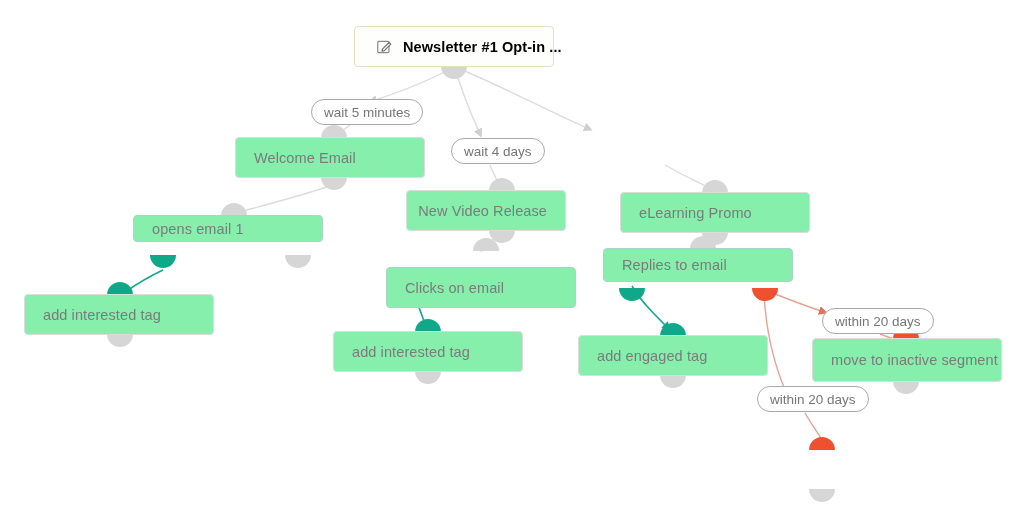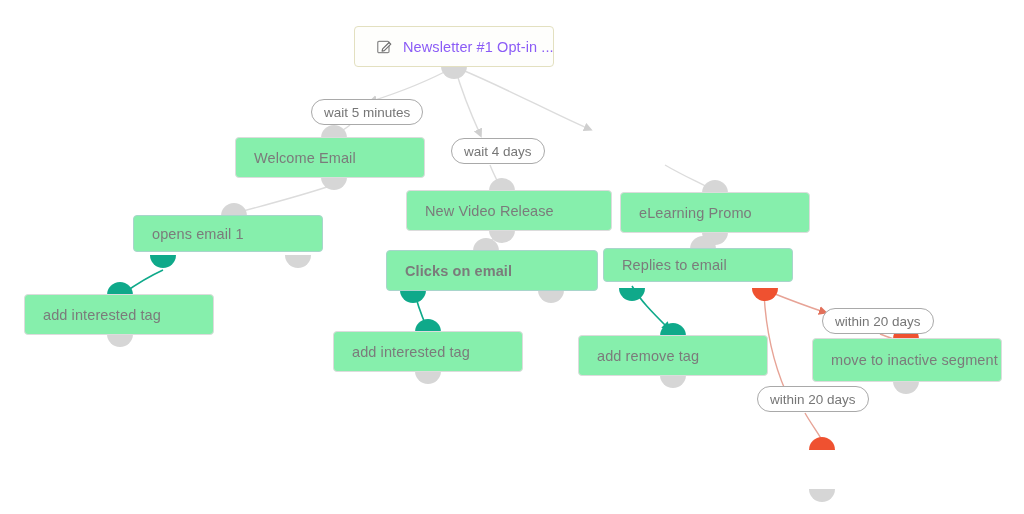--- a/index.html
+++ b/index.html
@@ -48,21 +48,22 @@
     background: #fefefc;
     padding-left: 22px;
   }
   .node.cond {
     border-color: #a8d5cb;
   }
   .node .label {
     color: #7b7b7b;
   }
   .node.start .label {
-    color: #8b5cf6;
+    color: #000000;
+    font-weight: bold;
   }
 
   
   .pill {
     position: absolute;
     box-sizing: border-box;
     background: #ffffff;
     border: 1px solid #a9a9a9;
     border-radius: 13px;
     height: 26px;
@@ -179,40 +180,40 @@
   </div>
 
 
   <div class="conn top gray" style="left:321px; top:125px;"></div>
   <div class="node" style="left:235px; top:137px; width:190px; height:41px;">
     <span class="label">Welcome Email</span>
   </div>
   <div class="conn bottom gray" style="left:321px; top:177px;"></div>
 
   <div class="conn top gray" style="left:489px; top:178px;"></div>
-  <div class="node" style="left:406px; top:190px; width:206px; height:41px;">
+  <div class="node" style="left:406px; top:190px; width:160px; height:41px;justify-content:flex-end;">
     <span class="label">New Video Release</span>
   </div>
   <div class="conn bottom gray" style="left:489px; top:230px;"></div>
 
   <div class="conn top gray" style="left:702px; top:180px;"></div>
   <div class="node" style="left:620px; top:192px; width:190px; height:41px;">
     <span class="label">eLearning Promo</span>
   </div>
   <div class="conn bottom gray" style="left:702px; top:232px;"></div>
 
   <div class="conn top gray" style="left:221px; top:203px;"></div>
-  <div class="node cond" style="left:133px; top:215px; width:190px; height:37px;">
+  <div class="node cond" style="left:133px; top:215px; width:190px; height:27px;">
     <span class="label">opens email 1</span>
   </div>
   <div class="conn bottom teal" style="left:150px; top:255px;"></div>
   <div class="conn bottom gray" style="left:285px; top:255px;"></div>
 
   <div class="conn top gray" style="left:473px; top:238px;"></div>
-  <div class="node cond" style="left:386px; top:250px; width:212px; height:41px;font-weight:bold;">
+  <div class="node cond" style="left:386px; top:267px; width:190px; height:41px;">
     <span class="label">Clicks on email</span>
   </div>
   <div class="conn bottom teal" style="left:400px; top:290px;"></div>
   <div class="conn bottom gray" style="left:538px; top:290px;"></div>
 
   <div class="conn top gray" style="left:690px; top:236px;"></div>
   <div class="node cond" style="left:603px; top:248px; width:190px; height:34px;">
     <span class="label">Replies to email</span>
   </div>
   <div class="conn bottom teal" style="left:619px; top:288px;"></div>
@@ -225,21 +226,21 @@
   <div class="conn bottom gray" style="left:107px; top:334px;"></div>
 
   <div class="conn top teal" style="left:415px; top:319px;"></div>
   <div class="node" style="left:333px; top:331px; width:190px; height:41px;">
     <span class="label">add interested tag</span>
   </div>
   <div class="conn bottom gray" style="left:415px; top:371px;"></div>
 
   <div class="conn top teal" style="left:660px; top:323px;"></div>
   <div class="node" style="left:578px; top:335px; width:190px; height:41px;">
-    <span class="label">add remove tag</span>
+    <span class="label">add engaged tag</span>
   </div>
   <div class="conn bottom gray" style="left:660px; top:375px;"></div>
 
   <div class="pill" style="left:822px; top:308px;">
     <span>within 20 days</span>
   </div>
 
   <div class="conn top red" style="left:893px; top:326px;"></div>
   <div class="node" style="left:812px; top:338px; width:190px; height:44px;">
     <span class="label">move to inactive segment</span>

